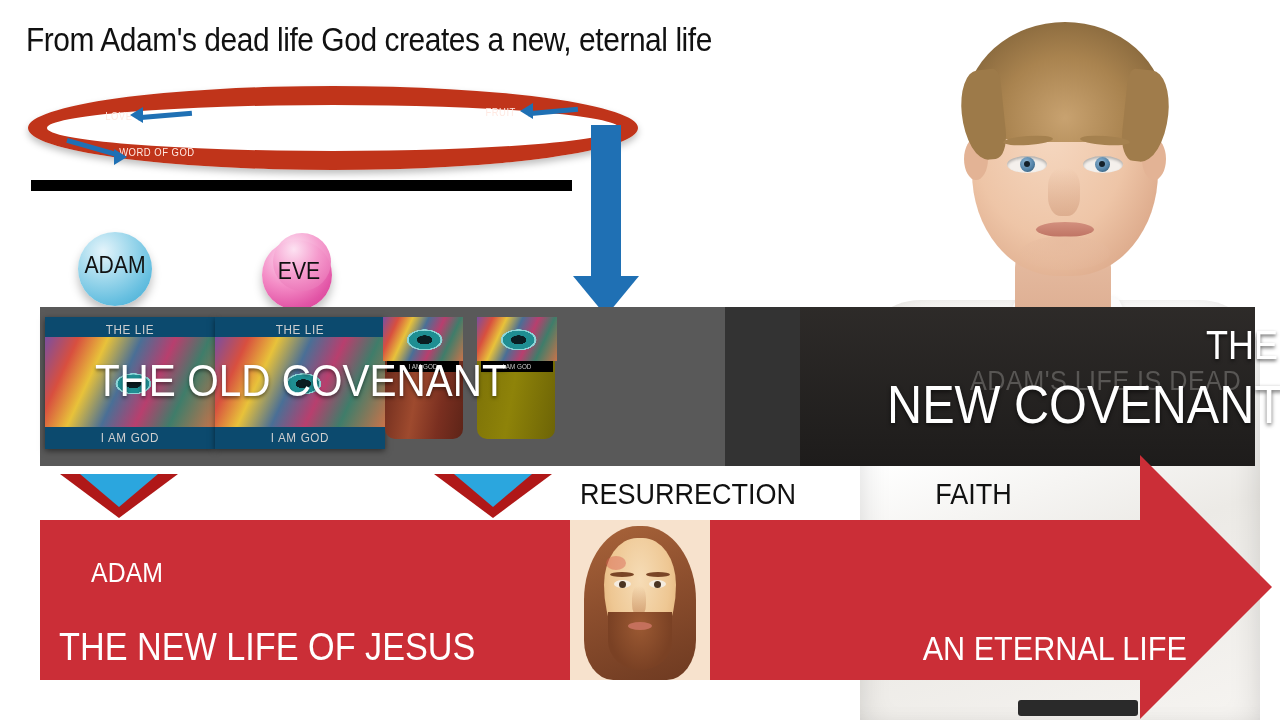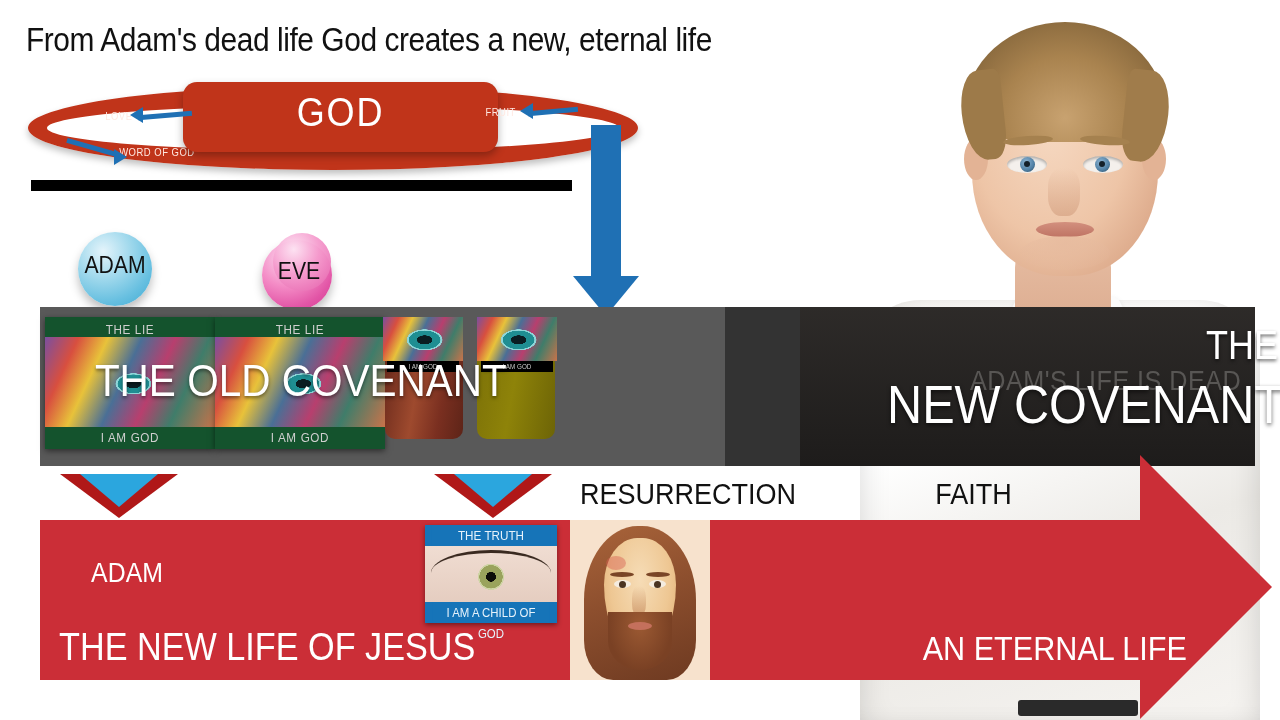--- a/index.html
+++ b/index.html
@@ -119,21 +119,21 @@
             text-shadow:0 2px 4px rgba(0,0,0,.55);line-height:1.05;}
   #satanT1{margin-top:11px;} #satanT2{margin-top:4px;}
 
   
   #covbar{left:40px;top:307px;width:1215px;height:159px;}
   #covLeftGray{position:absolute;left:0;top:0;width:685px;height:159px;background:#595959;}
   #covRightDark{position:absolute;left:685px;top:0;width:530px;height:159px;background:#333333;}
   #covRightDark2{position:absolute;left:760px;top:0;width:455px;height:159px;
                  background:linear-gradient(180deg,rgba(45,42,40,.93),rgba(28,26,25,.93));}
 
-  .liecard{position:absolute;width:170px;height:132px;background:#14532d;box-shadow:0 2px 6px rgba(0,0,0,.5);}
+  .liecard{position:absolute;width:170px;height:132px;background:#0c4a6e;box-shadow:0 2px 6px rgba(0,0,0,.5);}
   .liecard .cap{color:#cfcfcf;font-size:13px;text-align:center;letter-spacing:.7px;transform:scaleX(.9);}
   .liecard .capT{padding-top:5px;} .liecard .capB{padding-top:3px;}
   .eyeimg{width:170px;height:90px;
       background:
         radial-gradient(ellipse 34px 20px at 52% 52%,#0a1d22 0 22%,#1f8e92 23% 46%,#8fd6d8 47% 52%,rgba(0,0,0,0) 53%),
         linear-gradient(115deg,#7a4fa0 0%,#d84f3f 16%,#e8c23a 30%,#4a6f96 46%,#b83f6e 62%,#3f7d6a 78%,#c9734a 100%);}
   #lie1{left:5px;top:10px;} #lie2{left:175px;top:10px;}
 
   .smallcard{position:absolute;width:80px;height:60px;}
   .smallcard .eyeimg{width:80px;height:44px;}
@@ -262,23 +262,20 @@
     <div id="belt"></div>
   </div>
 
   <div id="title" class="abs">From Adam's dead life God creates a new, eternal life</div>
 
   <div id="ring" class="abs">
     <div id="ringOuter"></div>
     <div class="ringTxt" id="lblWord">WORD OF GOD</div>
     <div class="arrw" id="arrWord"></div>
     <div id="arrWordHead"></div>
-    <div id="godBox">
-      <div id="godLabel">GOD</div>
-    </div>
     <div class="ringTxt" id="lblLove">LOVE</div>
     <div class="arrw" id="arrLove"></div>
     <div id="arrLoveHead"></div>
     <div class="ringTxt" id="lblFruit">FRUIT</div>
     <div class="arrw" id="arrFruit"></div>
     <div id="arrFruitHead"></div>
   </div>
 
   <div id="blackbar" class="abs"></div>
 
@@ -350,26 +347,19 @@
       <div id="jBrowL"></div>
       <div id="jBrowR"></div>
       <div id="jEyeL"></div>
       <div id="jEyeR"></div>
       <div id="jPupL"></div>
       <div id="jPupR"></div>
       <div id="jNose"></div>
       <div id="jBeard"></div>
       <div id="jMouth"></div>
     </div>
-    <div id="truthCard">
-      <div id="truthCap">THE TRUTH</div>
-      <div id="truthEye">
-        <div id="truthLash"></div>
-      </div>
-      <div id="truthCapB">I AM A CHILD OF GOD</div>
-    </div>
   </div>
 
   <div id="adamBottom" class="abs">ADAM</div>
   <div id="newLifeJesus" class="abs">THE NEW LIFE OF JESUS</div>
   <div id="eternalLife" class="abs">AN ETERNAL LIFE</div>
 
 </div>
 
 </body></html>

